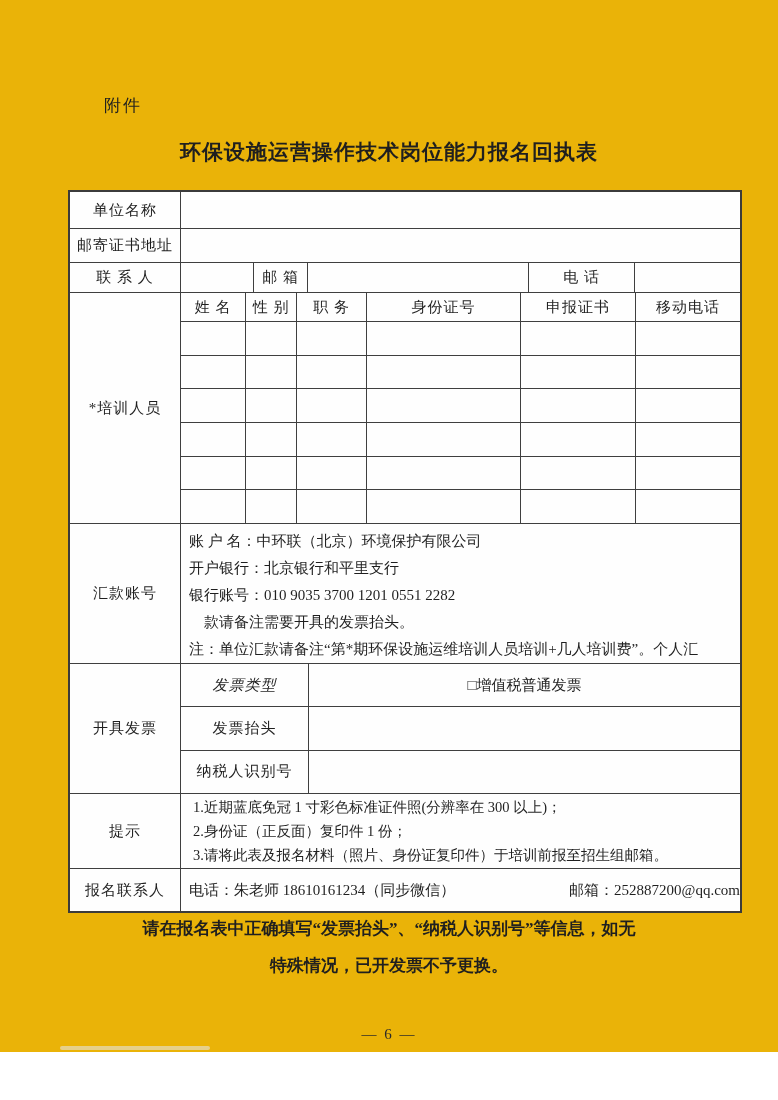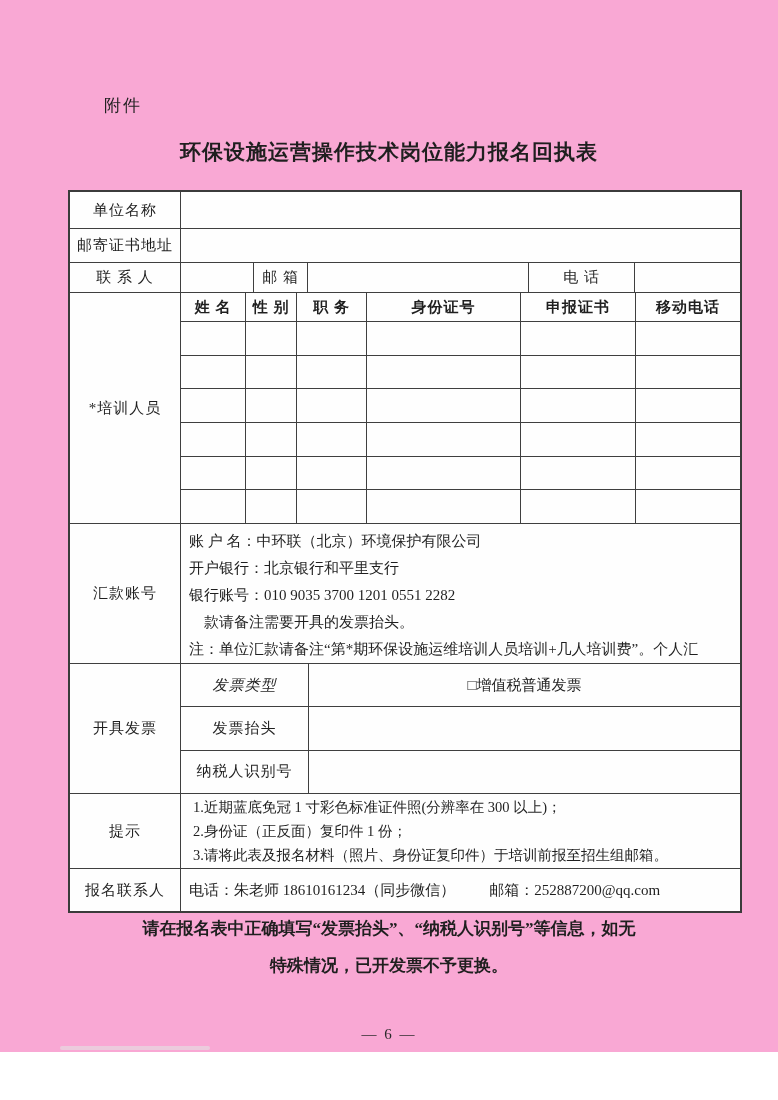--- a/index.html
+++ b/index.html
@@ -1,19 +1,19 @@
 <!DOCTYPE html>
 <html><head>
 <meta charset="utf-8">
 <style>
   html,body { margin:0; padding:0; }
   body { background:#ffffff; }
   .page {
     position:relative; width:778px; height:1052px; margin:0 auto;
-    background:#f9a8d4; overflow:hidden;
+    background:#eab308; overflow:hidden;
     font-family:"Liberation Serif","DejaVu Serif",serif;
     color:#1f1f1f;
   }
   .attachment { position:absolute; left:104px; top:94px; font-size:17px; letter-spacing:2px; }
   .doc-title  { position:absolute; left:0; top:138px; width:100%; text-align:center;
                 font-size:21px; font-weight:bold; letter-spacing:1px; }
 
   .doc-table {
     position:absolute; left:68px; top:190px; width:674px;
     box-sizing:border-box; border:2px solid #3b3b3b; background:#fefefe;
@@ -39,21 +39,21 @@
   .w-c-blank2 { width:221px; }
   .w-c-phone  { width:106px; }
 
   
   .trainee-right { flex:1; display:flex; flex-direction:column; }
   .t-head { display:flex; height:28px; }
   .t-rows { display:flex; flex-direction:column; height:202px; }
   .t-row  { display:flex; flex:1; border-top:1px solid #3f3f3f; }
   .t-cell { box-sizing:border-box; }
   .t-cell + .t-cell { border-left:1px solid #3f3f3f; }
-  .t-head .t-cell { display:flex; align-items:center; justify-content:center; letter-spacing:1px;font-weight:bold; }
+  .t-head .t-cell { display:flex; align-items:center; justify-content:center; letter-spacing:1px; }
   .tc0 { width:64px; } .tc1 { width:51px; } .tc2 { width:70px; }
   .tc3 { width:154px; } .tc4 { width:115px; } .tc5 { flex:1; }
 
   
   .r-remit { height:140px; }
   .remit-content { flex:1; display:block; padding:4px 6px 0 8px; border-left:1px solid #3f3f3f; }
   .rem-line { line-height:27px; white-space:nowrap; }
   .rem-note2 { padding-left:15px; }
 
   
@@ -65,21 +65,21 @@
   .inv-value { flex:1; justify-content:center; text-align:center; }
 
   
   .r-tips { height:75px; }
   .tips-content { flex:1; display:flex; flex-direction:column; justify-content:center;
                   padding-left:12px; border-left:1px solid #3f3f3f; }
   .tip-line { line-height:24px; font-size:14.5px; white-space:nowrap; }
 
   
   .r-regc { height:43px; }
-  .regc-content { flex:1; padding-left:8px; }
+  .regc-content { flex:1; padding-left:8px;justify-content:space-between; }
   .regc-email { margin-left:34px; }
 
   .footer-note { position:absolute; left:0; top:910px; width:100%; text-align:center;
                  font-size:17px; font-weight:bold; }
   .footer-note div { line-height:37px; text-underline-offset:4px;
                      text-decoration-thickness:1.5px; }
   .page-number { position:absolute; left:0; top:1026px; width:100%; text-align:center;
                  font-size:15px; letter-spacing:2px; color:#2a2a2a; }
   .scan-smudge { position:absolute; left:60px; bottom:2px; width:150px; height:4px;
                  background:#e3e3e3; opacity:0.6; border-radius:2px; }

